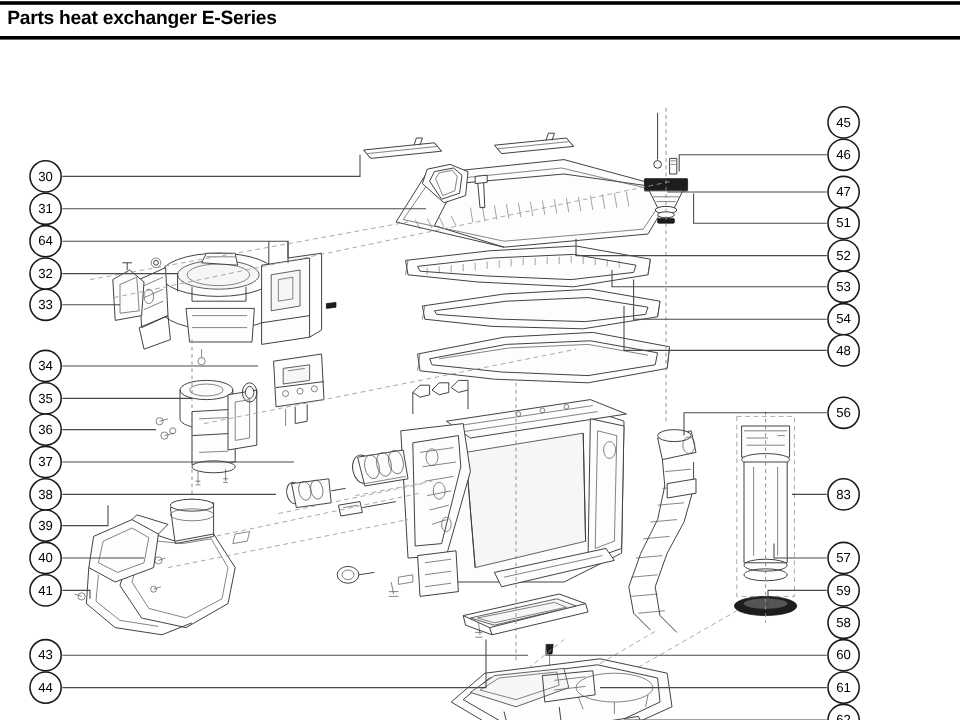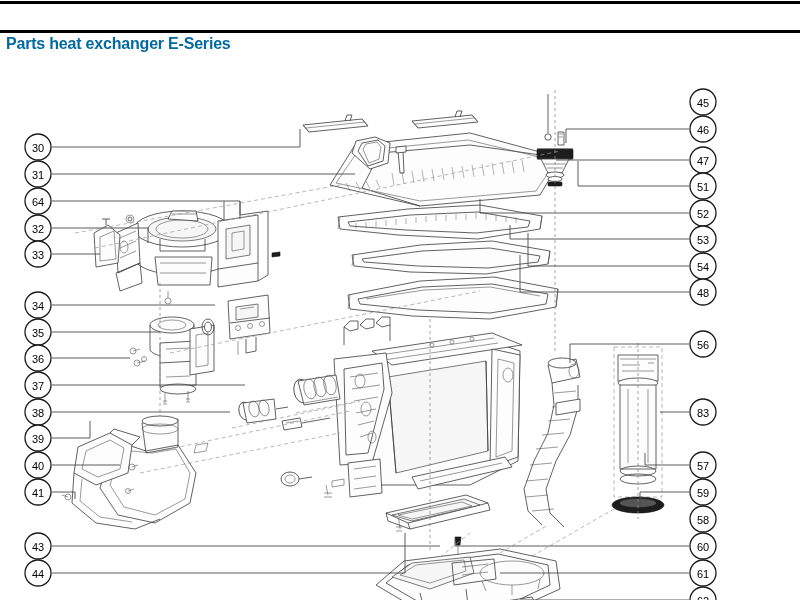--- a/index.html
+++ b/index.html
@@ -46,23 +46,22 @@
     height: 3px;
     background: #000000;
   }
   #page-title {
     position: absolute;
     left: 6px;
     top: 7px;
     font-size: 16px;
     font-weight: bold;
     letter-spacing: -0.2px;
-    color: #0369a1;
+    color: #000000;
     white-space: nowrap;
-    margin-top: 28px;
   }
   
   #drawing {
     position: absolute;
     left: 0;
     top: 33px;
     width: 800px;
     height: 567px;
     display: block;
   }

